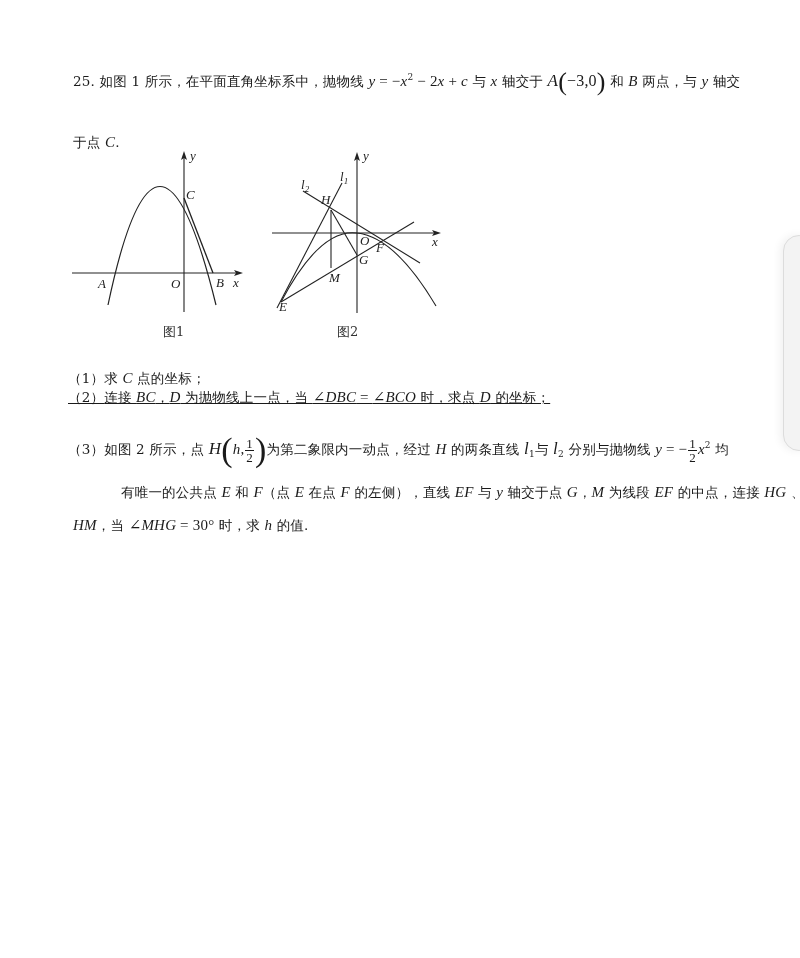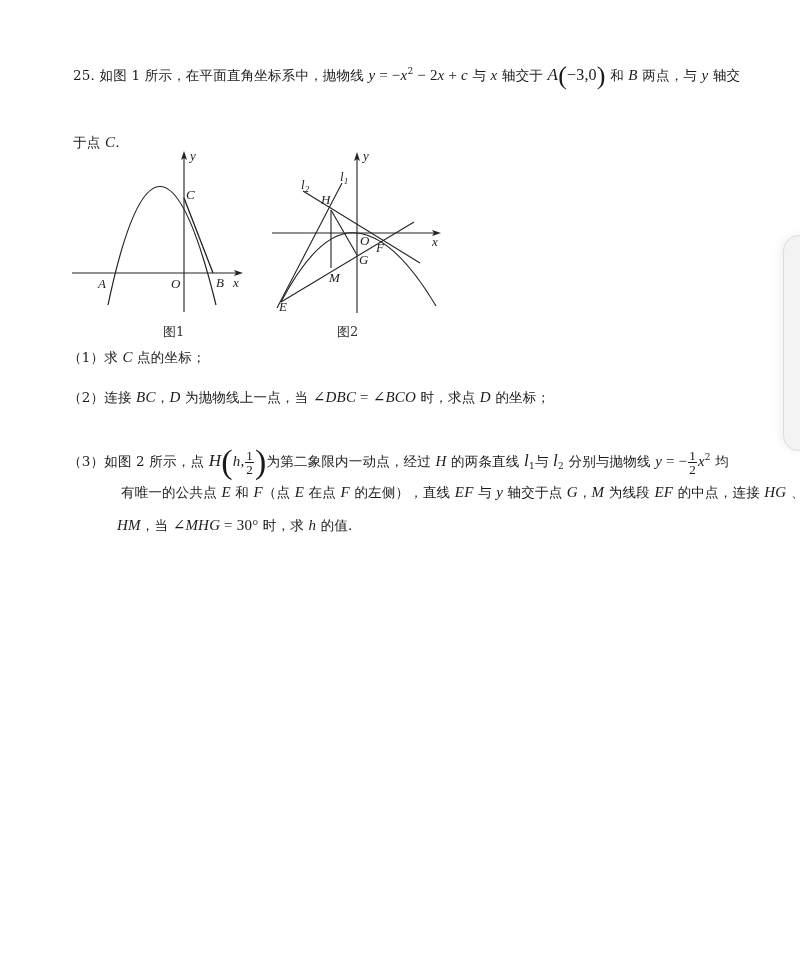--- a/index.html
+++ b/index.html
@@ -27,21 +27,21 @@
     position: absolute; left: 783px; top: 235px; width: 30px; height: 214px;
     background: #f3f3f3; border: 1px solid #dcdcdc; border-radius: 16px;
     box-shadow: -3px 0 8px rgba(0,0,0,0.06);
   }
 </style>
 </head>
 <body>
 
 <div class="page">
 
-  <div class="line" style="top:61px;">
+  <div class="line" style="top:67px;">
     <span>25.</span>
     <span>如图 1 所示，在平面直角坐标系中，抛物线 </span><span class="it mth">y</span><span class="mth"> = −</span><span class="it mth">x</span><sup>2</sup><span class="mth"> − 2</span><span class="it mth">x</span><span class="mth"> + </span><span class="it mth">c</span><span> 与 </span><span class="it mth">x</span><span> 轴交于 </span><span class="it mth" style="font-size:17px">A</span><span class="paren-big">(</span><span class="mth" style="font-size:16px">−3,0</span><span class="paren-big">)</span><span> 和 </span><span class="it mth">B</span><span> 两点，与 </span><span class="it mth">y</span><span> 轴交</span>
   </div>
 
   <div class="line" style="top:132px;">
     <span>于点 </span><span class="it mth">C</span><span>.</span>
   </div>
 
   <svg style="position:absolute;left:0;top:0;" width="800" height="958" viewBox="0 0 800 958">
     <g stroke="#222" fill="none" stroke-width="1.1">
@@ -90,34 +90,34 @@
     <text class="pt" x="360" y="245">O</text>
     <text class="pt" x="376" y="252">F</text>
     <text class="pt" x="359" y="264">G</text>
     <text class="pt" x="329" y="282">M</text>
     <text class="pt" x="279" y="311">E</text>
     <text class="pt" x="432" y="246">x</text>
     <text class="pt" x="363" y="160">y</text>
     <text class="fig-label" x="337" y="336">图2</text>
   </svg>
 
-  <div class="line" style="top:347px;left:68px;">
+  <div class="line" style="top:368px;left:68px;">
     <span>（1）</span><span>求 </span><span class="it mth">C</span><span> 点的坐标；</span>
   </div>
 
-  <div class="line" style="top:387px;left:68px;">
+  <div class="line" style="top:387px;left:68px;text-decoration:underline;">
     <span>（2）</span><span>连接 </span><span class="it mth">BC</span><span>，</span><span class="it mth">D</span><span> 为抛物线上一点，当 </span><span class="it mth">∠DBC</span><span class="mth"> = </span><span class="it mth">∠BCO</span><span> 时，求点 </span><span class="it mth">D</span><span> 的坐标；</span>
   </div>
 
-  <div class="line" style="top:432px;left:68px;line-height:26px;margin-top:12px;">
+  <div class="line" style="top:432px;left:68px;line-height:26px;">
     <span>（3）</span><span>如图 2 所示，点 </span><span class="it mth" style="font-size:17px">H</span><span class="paren-big" style="font-size:34px;vertical-align:-7px">(</span><span class="it mth">h,</span><span class="frac"><span class="num">1</span><span class="den">2</span></span><span class="paren-big" style="font-size:34px;vertical-align:-7px">)</span><span>为第二象限内一动点，经过 </span><span class="it mth">H</span><span> 的两条直线 </span><span class="it mth" style="font-size:17px">l</span><sub>1</sub><span>与 </span><span class="it mth" style="font-size:17px">l</span><sub>2</sub><span> 分别与抛物线 </span><span class="it mth">y</span><span class="mth"> = −</span><span class="frac"><span class="num">1</span><span class="den">2</span></span><span class="it mth">x</span><sup>2</sup><span> 均</span>
   </div>
 
   <div class="line" style="top:482px;margin-left:48px;">
     <span>有唯一的公共点 </span><span class="it mth">E</span><span> 和 </span><span class="it mth">F</span><span>（点 </span><span class="it mth">E</span><span> 在点 </span><span class="it mth">F</span><span> 的左侧），直线 </span><span class="it mth">EF</span><span> 与 </span><span class="it mth">y</span><span> 轴交于点 </span><span class="it mth">G</span><span>，</span><span class="it mth">M</span><span> 为线段 </span><span class="it mth">EF</span><span> 的中点，连接 </span><span class="it mth">HG</span><span> 、</span>
   </div>
 
-  <div class="line" style="top:515px;margin-left:44px;">
+  <div class="line" style="top:515px;">
     <span class="it mth">HM</span><span>，当 </span><span class="it mth">∠MHG</span><span class="mth"> = 30°</span><span> 时，求 </span><span class="it mth">h</span><span> 的值.</span>
   </div>
 
   <div class="side-handle"></div>
 </div>
 
 </body></html>

